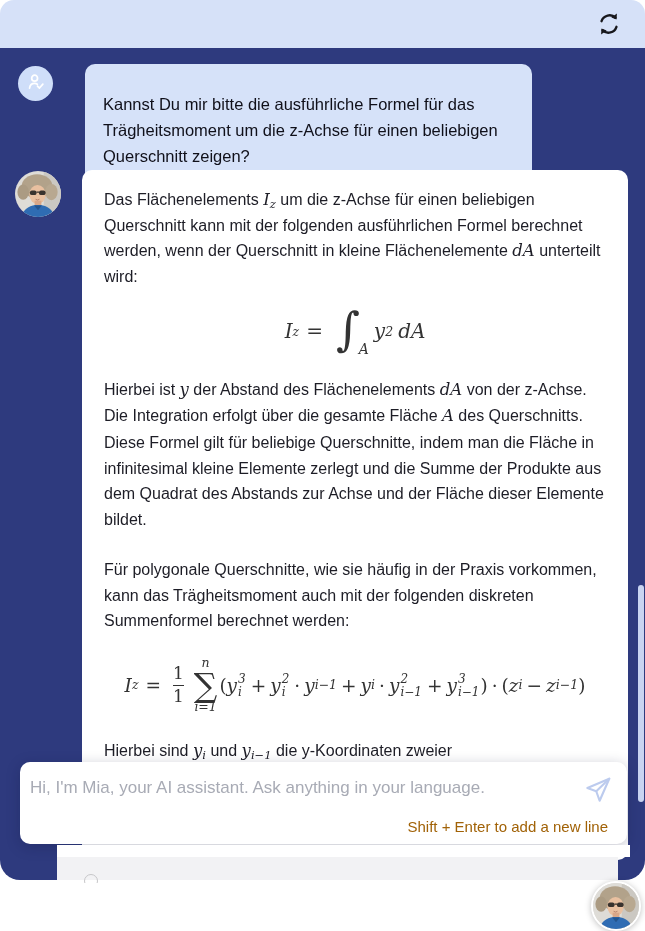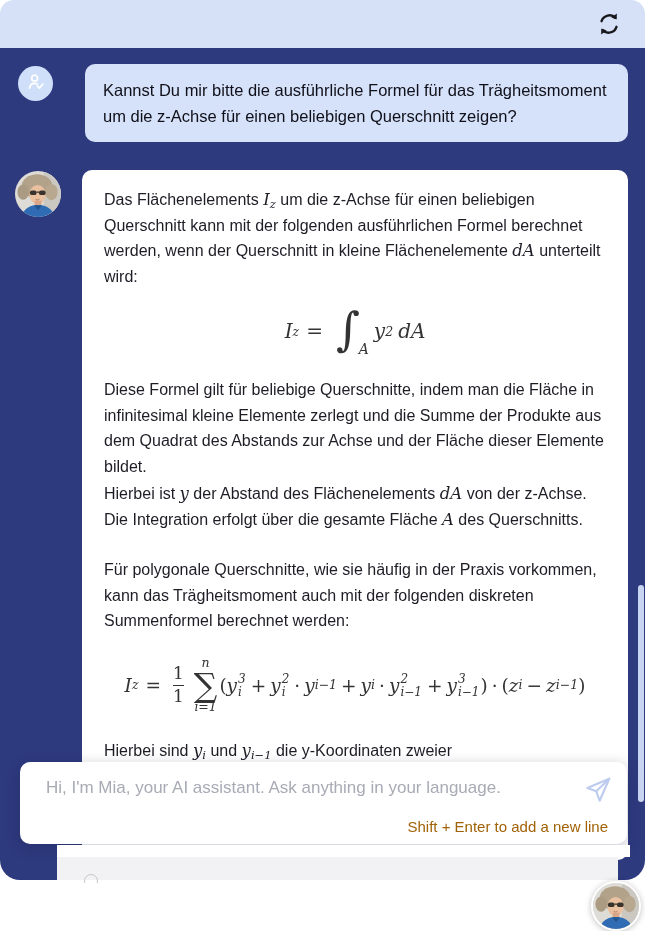--- a/index.html
+++ b/index.html
@@ -10,22 +10,22 @@
   .chat-header{position:absolute;left:0;top:0;width:645px;height:48px;background:#d6e1f8;
                border-radius:14px 14px 0 0;}
   .refresh-btn{position:absolute;right:22px;top:10px;width:28px;height:28px;cursor:pointer;
                background:transparent;border:none;padding:0;}
   .panel-body{position:absolute;left:0;top:48px;width:645px;height:832px;background:#2e3a7e;
               border-radius:0 0 20px 20px;}
 
   
   .user-avatar{position:absolute;left:18px;top:66px;width:35px;height:35px;border-radius:50%;
                background:#cfdef9;display:flex;align-items:center;justify-content:center;}
-  .user-bubble{position:absolute;left:85px;top:64px;width:543px;box-sizing:border-box;
-               background:#d6e2f9;border-radius:10px;padding:13px 18px;
+  .user-bubble{position:absolute;left:85px;top:64px;width:447px;box-sizing:border-box;
+               background:#d6e2f9;border-radius:10px;padding:27px 18px;
                font-size:16.5px;line-height:26px;color:#10101a;}
 
   
   .asst-avatar{position:absolute;left:15px;top:171px;width:46px;height:46px;border-radius:50%;
                overflow:hidden;}
   .asst-bubble{position:absolute;left:82px;top:170px;width:546px;height:690px;box-sizing:border-box;
                background:#ffffff;border-radius:10px;padding:17px 22px;overflow:hidden;
                font-size:16px;line-height:25.5px;color:#1d1d26;}
   .asst-bubble p{margin:0 0 2px 0;}
   .asst-bubble p.gap{margin-top:25px;}
@@ -59,21 +59,21 @@
   .op{font-style:normal;margin:0 4px;}
   .par{font-style:normal;}
 
   
   .scroll-thumb{position:absolute;left:638px;top:585px;width:6px;height:217px;
                 background:#c9d4f1;border-radius:3px;}
 
   
   .input-card{position:absolute;left:20px;top:762px;width:607px;height:82px;box-sizing:border-box;
               background:#ffffff;border-radius:10px;box-shadow:0 3px 14px rgba(15,20,60,.25);}
-  .input-field{position:absolute;left:24px;top:14px;width:540px;height:40px;border:none;outline:none;
+  .input-field{position:absolute;left:8px;top:14px;width:540px;height:40px;border:none;outline:none;
                resize:none;font-family:"Liberation Sans",sans-serif;font-size:17px;color:#3a3a44;
                background:transparent;}
   .input-field::placeholder{color:#a8abb5;}
   .send-btn{position:absolute;right:13px;top:13px;width:32px;height:32px;background:transparent;
             border:none;padding:0;cursor:pointer;}
   .input-hint{position:absolute;right:19px;bottom:9px;font-size:15px;color:#a16207;}
 
   
   .footer-white{position:absolute;left:57px;top:845px;width:573px;height:12px;background:#ffffff;}
   .footer-gray{position:absolute;left:57px;top:857px;width:561px;height:23px;background:#f2f2f4;}
@@ -138,22 +138,22 @@
     <div class="formula f1">
       <span>I</span>
         <span class="msub">z</span>
       <span class="up-eq">=</span>
       <span class="integral"><span>∫</span><span class="isub">A</span></span>
       <span>y</span>
         <sup class="msup">2</sup>
       <span class="dA">dA</span>
     </div>
 
+    <p><span>Hierbei ist </span><span class="mi">y</span><span> der Abstand des Flächenelements </span><span class="mi">dA</span><span> von der z-Achse. Die Integration erfolgt über die gesamte Fläche </span><span class="mi">A</span><span> des Querschnitts.</span></p>
     <p><span>Diese Formel gilt für beliebige Querschnitte, indem man die Fläche in infinitesimal kleine Elemente zerlegt und die Summe der Produkte aus dem Quadrat des Abstands zur Achse und der Fläche dieser Elemente bildet.</span></p>
-    <p><span>Hierbei ist </span><span class="mi">y</span><span> der Abstand des Flächenelements </span><span class="mi">dA</span><span> von der z-Achse. Die Integration erfolgt über die gesamte Fläche </span><span class="mi">A</span><span> des Querschnitts.</span></p>
 
     <p class="gap"><span>Für polygonale Querschnitte, wie sie häufig in der Praxis vorkommen, kann das Trägheitsmoment auch mit der folgenden diskreten Summenformel berechnet werden:</span></p>
 
     <div class="formula f2">
       <span>I</span>
         <span class="msub">z</span>
       <span class="up-eq">=</span>
       <span class="frac">
           <span>1</span>
           <span class="bar"></span>

